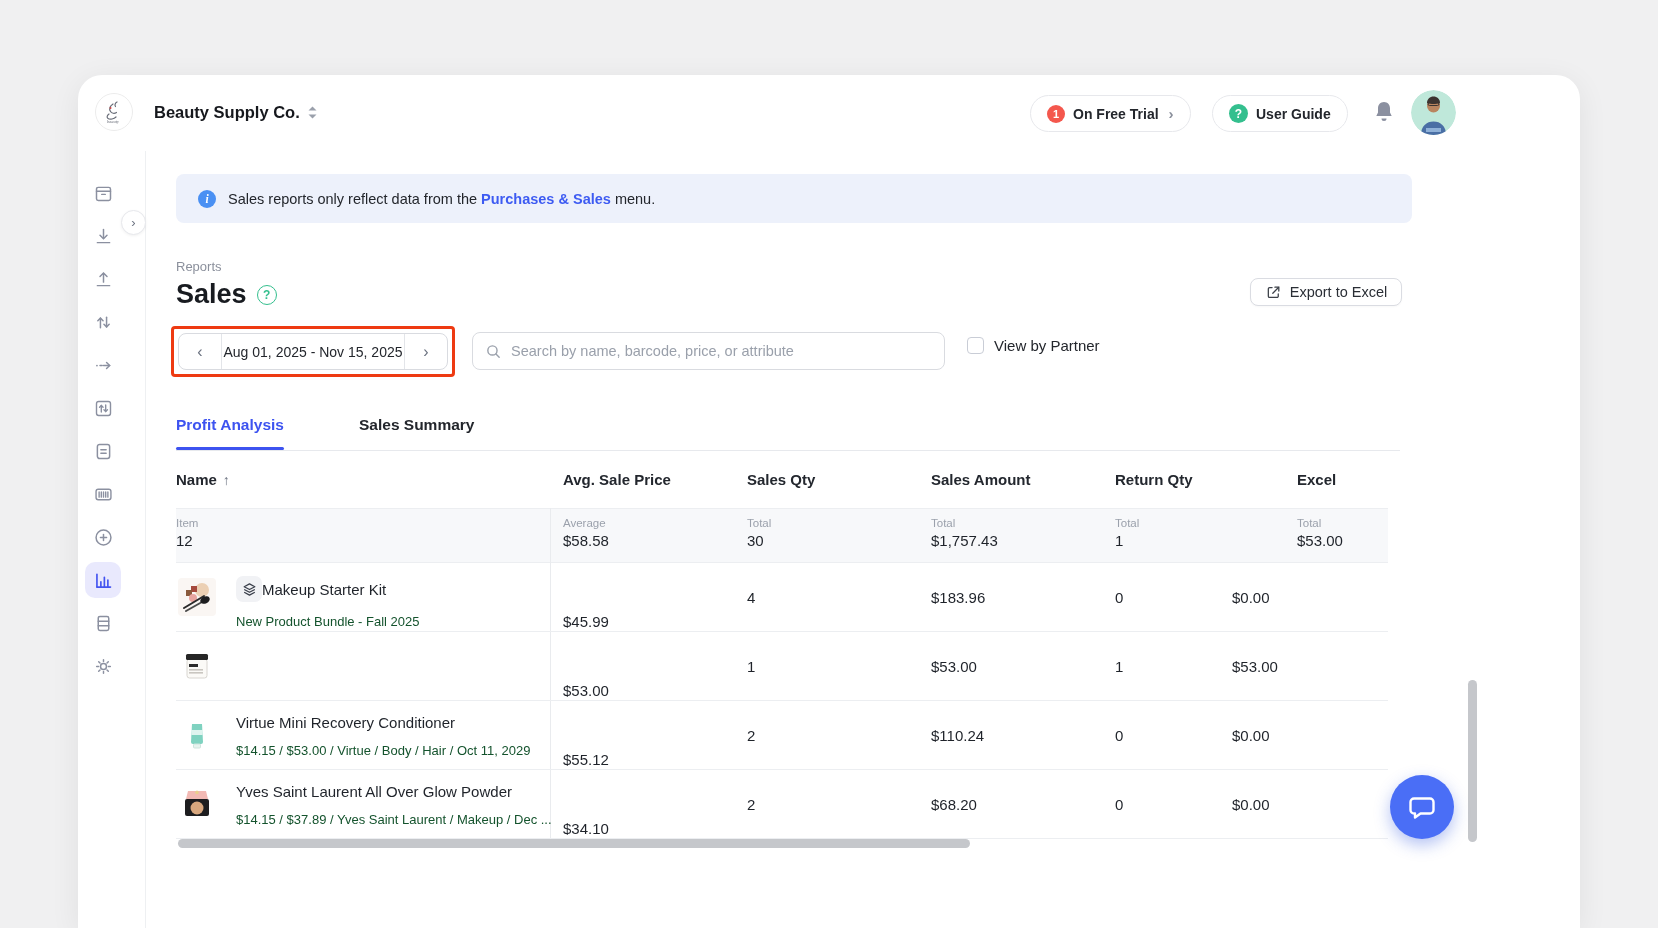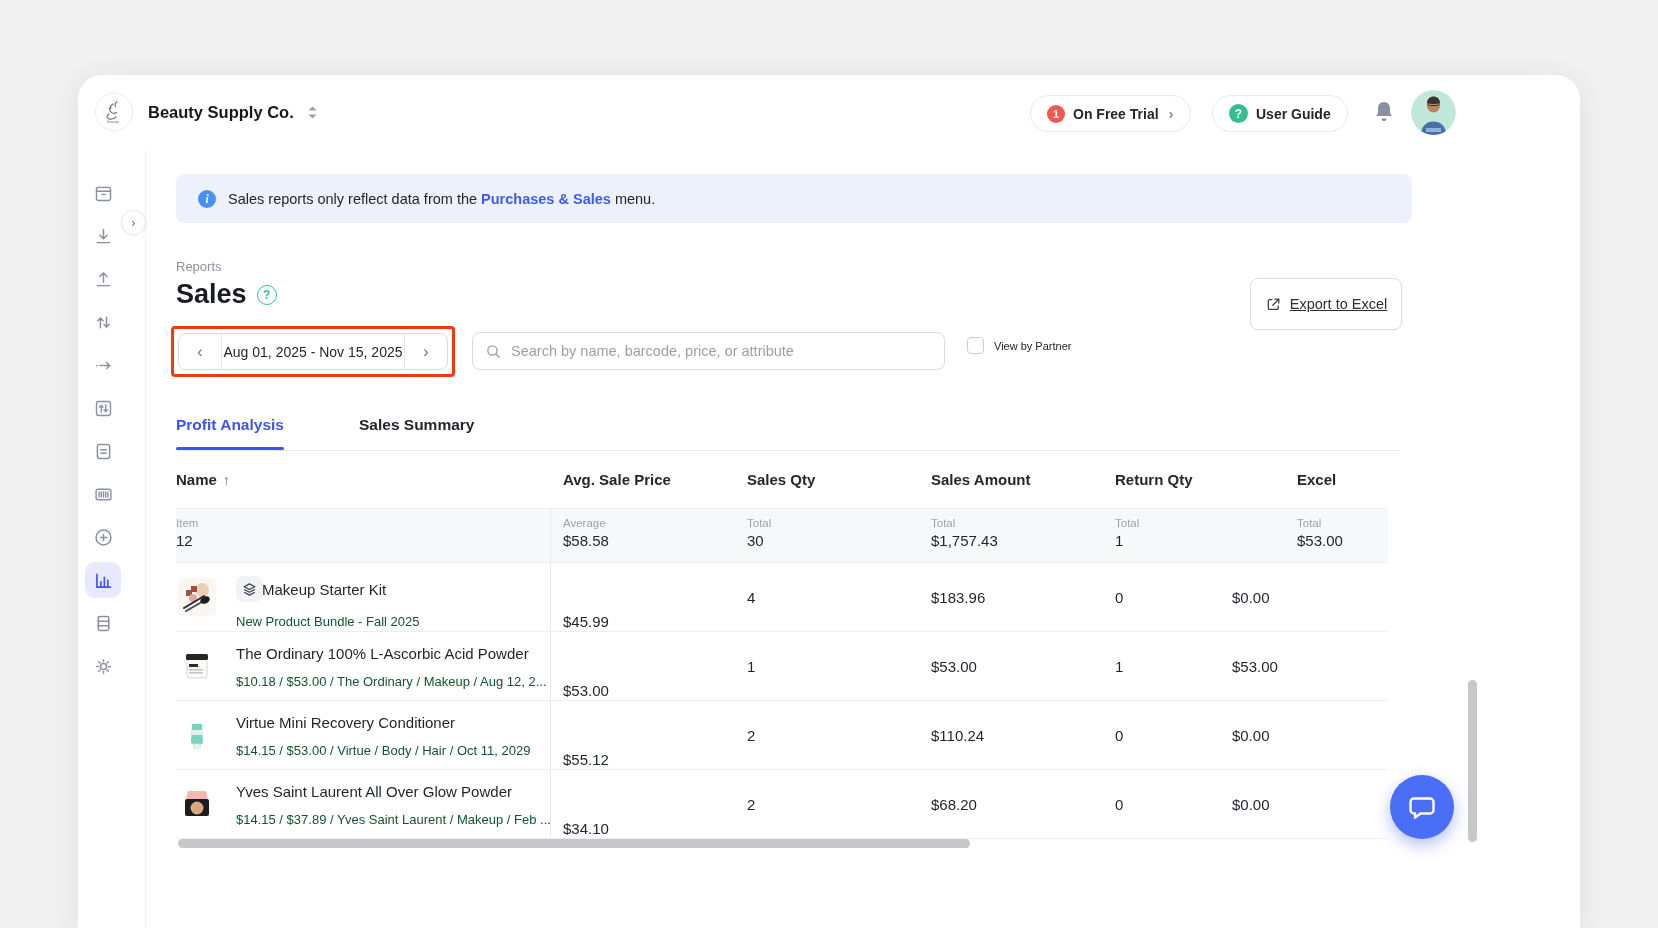--- a/index.html
+++ b/index.html
@@ -2,21 +2,21 @@
 <html><head>
 <meta charset="utf-8">
 <style>
   * { margin:0; padding:0; box-sizing:border-box; }
   html,body { width:1658px; height:928px; background:#f0f0f1; font-family:"Liberation Sans", sans-serif; overflow:hidden; }
 
   .card { position:absolute; left:78px; top:75px; width:1502px; height:853px; background:#ffffff; border-radius:24px 24px 0 0; box-shadow:0 6px 30px rgba(0,0,0,.07); overflow:hidden; }
 
   
   .logo { position:absolute; left:17px; top:18px; width:38px; height:38px; border-radius:50%; border:1px solid #ececec; background:#fff; display:flex; align-items:center; justify-content:center; }
-  .company-name { position:absolute; left:70px; top:28px; font-size:16.5px; font-weight:700; color:#16181d; }
+  .company-name { position:absolute; left:76px; top:28px; font-size:16.5px; font-weight:700; color:#16181d; }
   .company-switcher { position:absolute; left:228px; top:30px; }
   .pill { position:absolute; top:20px; height:37px; border:1px solid #e7e8ec; border-radius:19px; background:#fff; display:flex; align-items:center; gap:8px; padding:0 16px; cursor:pointer; }
   .pill-label { font-size:14px; font-weight:600; color:#23262c; }
   .trial-pill { left:952px; }
   .guide-pill { left:1134px; }
   .badge-red { width:18px; height:18px; border-radius:50%; background:#f4574d; color:#fff; font-size:11px; font-weight:700; display:flex; align-items:center; justify-content:center; }
   .badge-green { width:19px; height:19px; border-radius:50%; background:#34bf8e; color:#fff; font-size:12px; font-weight:700; display:flex; align-items:center; justify-content:center; }
   .chev-right { font-size:15px; color:#8b909c; font-weight:600; margin-left:2px; }
   .bell { position:absolute; left:1294px; top:24px; width:24px; height:28px; cursor:pointer; }
   .avatar { position:absolute; left:1333px; top:15px; width:45px; height:45px; border-radius:50%; overflow:hidden; cursor:pointer; }
@@ -32,34 +32,34 @@
   
   .banner { position:absolute; left:98px; top:99px; width:1236px; height:49px; background:#edf1fb; border-radius:8px; display:flex; align-items:center; padding:0 22px; gap:12px; }
   .info-dot { width:18px; height:18px; border-radius:50%; background:#4a90f3; color:#fff; font-size:11.5px; font-weight:700; font-family:"Liberation Serif", serif; font-style:italic; display:flex; align-items:center; justify-content:center; flex:none; }
   .banner-text { font-size:14.5px; color:#23262c; }
   .banner-link { color:#3d5bf2; font-weight:600; cursor:pointer; }
 
   
   .breadcrumb { position:absolute; left:98px; top:184px; font-size:13px; color:#8b909c; }
   .page-title { position:absolute; left:98px; top:204px; font-size:27px; font-weight:700; color:#181b20; display:flex; align-items:center; gap:10px; }
   .help-dot { width:20px; height:20px; border-radius:50%; border:1.6px solid #34bf8e; color:#34bf8e; font-size:12px; font-weight:700; display:flex; align-items:center; justify-content:center; cursor:pointer; }
-  .export-btn { position:absolute; left:1172px; top:203px; width:152px; height:52px; border:1px solid #dadce2; border-radius:8px; background:#fff; display:flex; align-items:center; justify-content:center; gap:8px; font-size:14.5px; color:#2a2e35; cursor:pointer; box-shadow:0 1px 2px rgba(0,0,0,.03);text-decoration:underline; }
+  .export-btn { position:absolute; left:1172px; top:203px; width:152px; height:28px; border:1px solid #dadce2; border-radius:8px; background:#fff; display:flex; align-items:center; justify-content:center; gap:8px; font-size:14.5px; color:#2a2e35; cursor:pointer; box-shadow:0 1px 2px rgba(0,0,0,.03); }
 
   
   .red-annotation { position:absolute; left:93px; top:251px; padding:4px; border:3px solid #ee3a11; border-radius:4px; }
   .date-picker { width:270px; height:37px; border:1px solid #d9dbe0; border-radius:8px; background:#fff; display:flex; align-items:center; }
   .date-nav { width:42px; height:100%; display:flex; align-items:center; justify-content:center; font-size:16px; color:#6b7280; cursor:pointer; }
   .date-sep { width:1px; height:100%; background:#e3e5e9; }
   .date-text { flex:1; text-align:center; font-size:14px; color:#23262c; }
   .search-box { position:absolute; left:394px; top:257px; width:473px; height:38px; border:1px solid #d9dbe0; border-radius:8px; background:#fff; display:flex; align-items:center; padding:0 12px; gap:9px; }
   .search-box input { border:none; outline:none; flex:1; font-size:14.5px; color:#23262c; font-family:"Liberation Sans", sans-serif; background:transparent; }
   .search-box input::placeholder { color:#9aa0ab; }
   .partner-check { position:absolute; left:889px; top:262px; display:flex; align-items:center; gap:10px; cursor:pointer; }
   .checkbox { width:17px; height:17px; border:1.5px solid #c9cdd6; border-radius:4px; background:#fff; }
-  .partner-label { font-size:11px; color:#23262c; }
+  .partner-label { font-size:15px; color:#23262c; }
 
   
   .tab { position:absolute; top:341px; font-size:15.5px; cursor:pointer; }
   .tab-active { left:98px; color:#3d53f0; font-weight:700; }
   .tab-idle { left:235px; color:#23262c; font-weight:600;margin-left:46px; }
   .tab-underline { position:absolute; left:98px; top:372px; width:108px; height:3px; background:#3d53f0; border-radius:2px; }
   .tabs-divider { position:absolute; left:98px; top:375px; width:1224px; height:1px; background:#e7e9ed; }
 
   
   .col-name   { left:98px; }
@@ -362,26 +362,20 @@
       <div class="thumb">
         <svg width="38" height="38" viewBox="0 0 38 38">
             <rect width="38" height="38" fill="#ffffff"></rect>
             <rect x="9" y="12" width="20" height="19" rx="2.5" fill="#fbfaf7" stroke="#d8d5d0"></rect>
             <rect x="8" y="7" width="22" height="6" rx="1.5" fill="#262626"></rect>
             <rect x="11" y="17" width="9" height="3" fill="#2b2b2b"></rect>
             <rect x="11" y="22" width="14" height="1.6" fill="#c9c6c0"></rect>
             <rect x="11" y="25" width="14" height="1.6" fill="#c9c6c0"></rect>
           </svg>
       </div>
-      <div class="nameblock">
-        <div class="nameline">
-            <span class="pname">The Ordinary 100% L-Ascorbic Acid Powder</span>
-          </div>
-        <div class="psub">$10.18 / $53.00 / The Ordinary / Makeup / Aug 12, 2...</div>
-      </div>
       <span class="num col-avg">$53.00</span>
       <span class="num col-qty">1</span>
       <span class="num col-amt">$53.00</span>
       <span class="num col-ret">1</span>
       <span class="num col-ref">$53.00</span>
     </div>
 
     <div class="trow">
       <div class="thumb">
         <svg width="38" height="38" viewBox="0 0 38 38">
@@ -411,21 +405,21 @@
             <path d="M8 14l2-8h18l2 8z" fill="#f2b9b4"></path>
             <rect x="7" y="14" width="24" height="17" rx="2" fill="#1d1d1f"></rect>
             <circle cx="19" cy="23" r="6.5" fill="#d8a77e"></circle>
             <path d="M19 5l.8 1.6 1.6.2-1.2 1.1.3 1.6L19 8.7l-1.5.8.3-1.6-1.2-1.1 1.6-.2z" fill="#e8d28a"></path>
           </svg>
       </div>
       <div class="nameblock">
         <div class="nameline">
             <span class="pname">Yves Saint Laurent All Over Glow Powder</span>
           </div>
-        <div class="psub">$14.15 / $37.89 / Yves Saint Laurent / Makeup / Feb ...</div>
+        <div class="psub">$14.15 / $37.89 / Yves Saint Laurent / Makeup / Dec ...</div>
       </div>
       <span class="num col-avg">$34.10</span>
       <span class="num col-qty">2</span>
       <span class="num col-amt">$68.20</span>
       <span class="num col-ret">0</span>
       <span class="num col-ref">$0.00</span>
     </div>
 
   </div>
 

